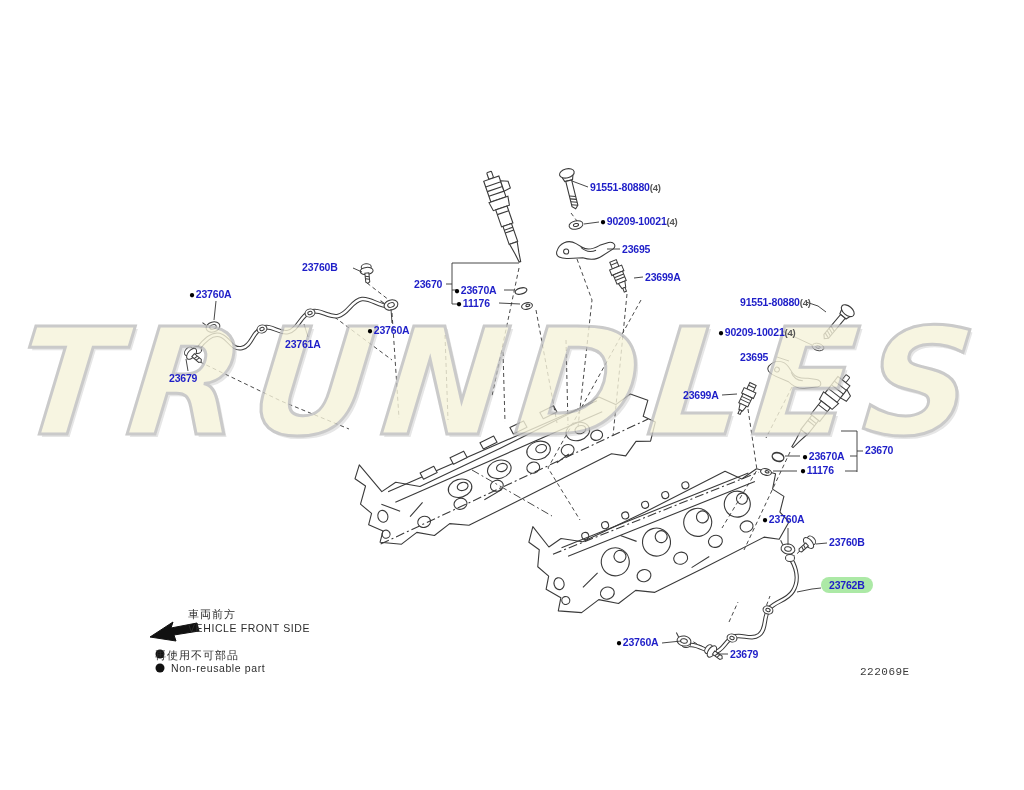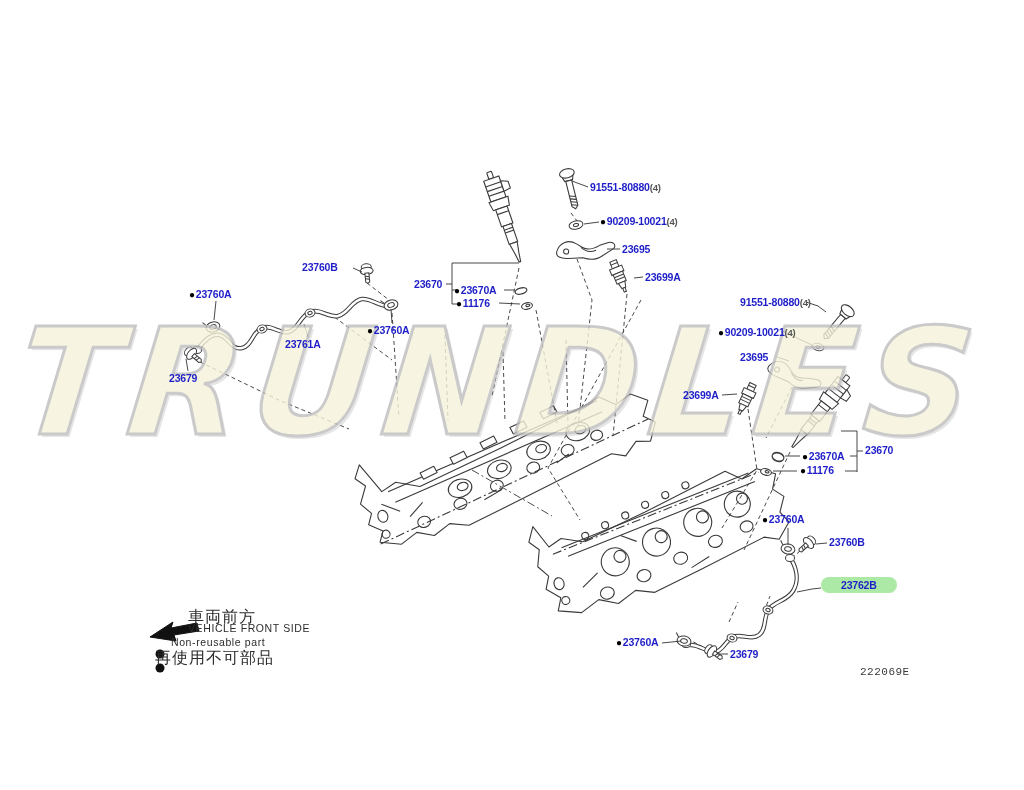--- a/index.html
+++ b/index.html
@@ -16,25 +16,25 @@
     color:var(--watermark-fill,#f6f3da);
     -webkit-text-stroke:3px var(--watermark-stroke,#bdbdbd);
     text-shadow:3px 3px 0 rgba(150,150,150,.30);
     opacity:.8;pointer-events:none;z-index:2;
   }
   
   .lbl{position:absolute;z-index:3;font-size:10.5px;font-weight:bold;letter-spacing:-0.2px;
        color:var(--label-blue,#1e1ec8);white-space:nowrap;cursor:pointer;}
   .lbl .dot{color:#000;font-size:10px;margin-right:1px;}
   .lbl .cnt{color:#555;font-size:9.5px;}
-  .pill{background:var(--highlight-green,#ace9a6);border-radius:12px;padding:2px 20px;}
+  .pill{background:var(--highlight-green,#ace9a6);border-radius:12px;padding:2px 8px;}
   .code{position:absolute;z-index:3;font-size:11px;color:#3a3a3a;letter-spacing:.5px;font-family:Liberation Mono, monospace;}
   
   .legend{position:absolute;z-index:3;color:#2c2c2c;}
-  .legend .jp{font-size:16px;letter-spacing:1px;}
+  .legend .jp{font-size:11px;letter-spacing:1px;}
   .legend .en{font-size:10.5px;letter-spacing:.6px;text-align:center;}
   .legend-row{position:absolute;white-space:nowrap;}
 </style>
 </head>
 <body>
 
 <div class="stage">
 
   <svg width="1024" height="790" viewBox="0 0 1024 790">
     <defs>
@@ -313,18 +313,18 @@
   <div class="lbl" style="left:762px;top:513px"><span class="dot">●</span><span>23760A</span></div>
   <div class="lbl" style="left:829px;top:536px"><span>23760B</span></div>
   <div class="lbl pill" style="left:821px;top:577px"><span>23762B</span></div>
   <div class="lbl" style="left:616px;top:636px"><span class="dot">●</span><span>23760A</span></div>
   <div class="lbl" style="left:730px;top:648px"><span>23679</span></div>
 
   <div class="legend">
     <div class="legend-row jp" style="left:188px;top:607px">車両前方</div>
     <div class="legend-row en" style="left:188px;top:622px">VEHICLE FRONT SIDE</div>
     <div class="legend-row jp" style="left:155px;top:648px">再使用不可部品</div>
-    <div class="legend-row en" style="left:171px;top:636px">Non-reusable part</div>
+    <div class="legend-row en" style="left:171px;top:662px">Non-reusable part</div>
   </div>
 
   <div class="code" style="left:860px;top:666px;position:absolute">222069E</div>
 
 </div>
 
 </body></html>

